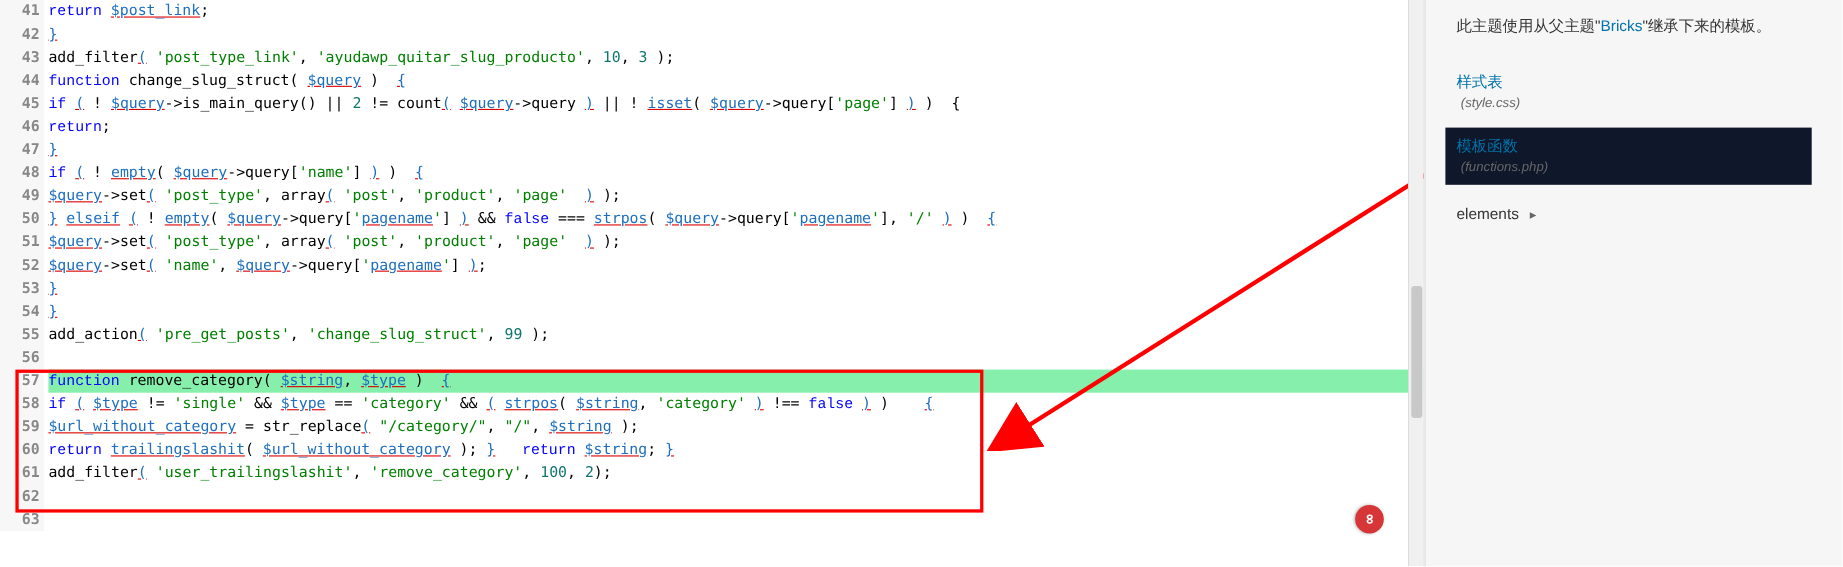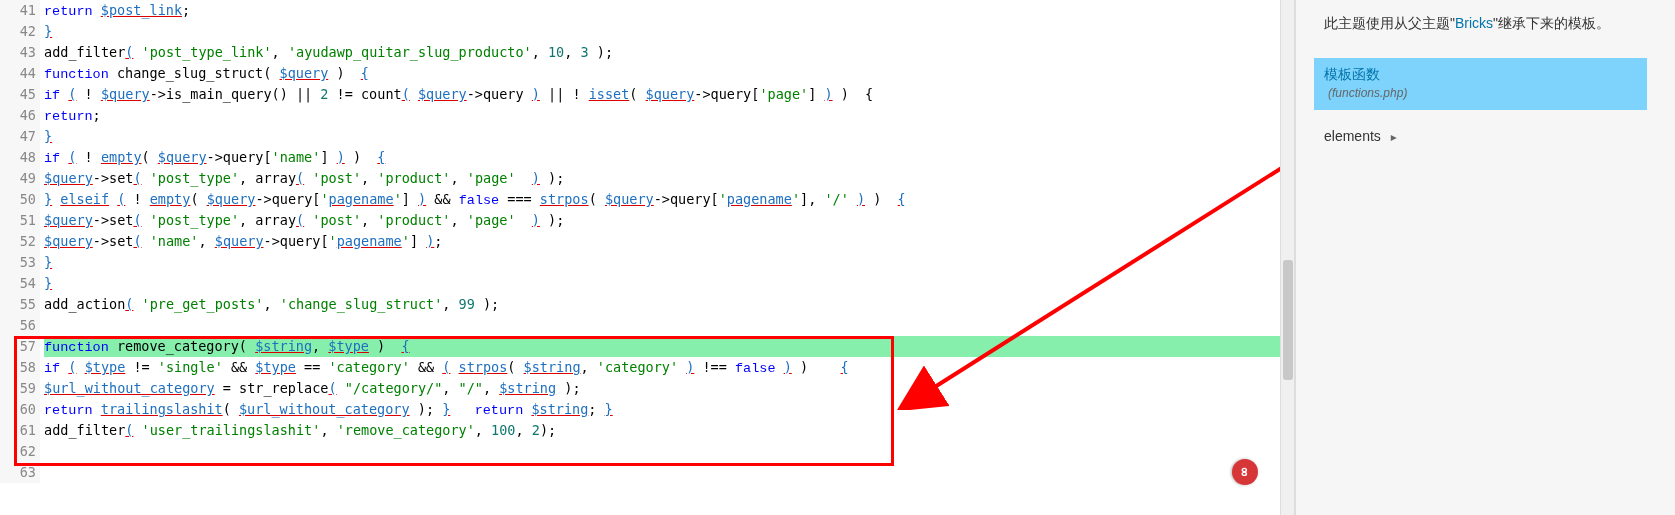--- a/index.html
+++ b/index.html
@@ -1,40 +1,40 @@
 <!DOCTYPE html>
 <html><head>
 <meta charset="utf-8">
 <style>
   * { margin: 0; padding: 0; box-sizing: border-box; }
   html, body { width: 1675px; height: 515px; font-family: Consolas, "Microsoft YaHei", monospace; font-size: 13.5px; background: #fff; overflow: hidden; }
   .layout { display: flex; width: 100%; height: 100%; }
   .editor-area { flex: 1; position: relative; background: #fff; border-right: 1px solid #ddd; overflow: hidden; }
   .gutter { position: absolute; left: 0; top: 0; width: 40px; text-align: right; color: #888; background: #f7f7f7; padding-right: 4px; }
-  .gutter .ln { height: 21px; line-height: 21px; }
+  .gutter .ln { height: 21px; line-height: 21px; font-weight: bold; }
   .code { position: absolute; left: 44px; top: 0; right: 0; }
   .code .line { height: 21px; line-height: 21px; white-space: pre; }
   .k-blue { color: #0000ff; font-family: Liberation Mono, monospace; }
   .var { color: #1e6fbf; text-decoration: underline; text-decoration-color: #d00; }
   .fn { color: #1e6fbf; text-decoration: underline; text-decoration-color: #d00; }
   .str { color: #008000; }
   .pun { color: #1e6fbf; text-decoration: underline; text-decoration-color: #d00; }
   .num { color: #0f766e; }
   .curline { background: #86efac; display:block; width:100%; }
   .hl-box { position: absolute; border: 3px solid #ff0000; pointer-events: none; }
   #hl1 { left: 14px; top: 336px; width: 880px; height: 130px; }
   .arrow { position: absolute; left: 890px; top: 110px; pointer-events: none; }
   .sidebar { width: 380px; padding: 12px 28px; background: #f6f6f6; font-family: "Microsoft YaHei", sans-serif; font-size: 14px; color: #333; border-left: 1px solid #ddd; position: relative; }
   .sidebar .desc { line-height: 1.7; margin-bottom: 22px; }
   .sidebar .desc .link { color: #0073aa; }
   .sidebar .section { margin-top: 6px; }
   .sidebar .title { color: #0073aa; font-size: 14px; }
   .sidebar .meta { color: #666; font-style: italic; font-size: 12px; margin-left: 4px; margin-top: 2px; display:block; }
   .sidebar .item { padding: 8px 0 10px 0; }
-  .sidebar .active { background: #7dd3fc; padding: 8px 10px 10px 0; margin-left: -10px; padding-left: 10px; }
+  .sidebar .active { background: #0f172a; padding: 8px 10px 10px 0; margin-left: -10px; padding-left: 10px; }
   .sidebar .elements { margin-top: 18px; color: #333; }
   .sidebar .chev { display:inline-block; margin-left:6px; color:#666; font-size:12px; }
   .icon-circle { position: absolute; right: 36px; bottom: 30px; width: 26px; height: 26px; border-radius: 50%; background: #d63638; display:flex; align-items:center; justify-content:center; color:#fff; font-weight:bold; font-size:14px; transform: rotate(90deg); box-shadow:0 1px 3px rgba(0,0,0,.3);}
   .scrollbar-v { position:absolute; right:0; top:0; width:14px; height:100%; background:#f0f0f0; border-left:1px solid #ddd;}
   .scrollbar-v .thumb { position:absolute; left:2px; width:10px; background:#c8c8c8; border-radius:3px; }
 </style>
 </head>
 <body>
 
 <div class="layout">
@@ -108,20 +108,24 @@
     <div class="icon-circle">
       <span>∞</span>
     </div>
   </div>
 
   <div class="sidebar">
     <div class="desc">
       <span>此主题使用从父主题"</span><span class="link">Bricks</span><span>"继承下来的模板。</span>
     </div>
 
+    <div class="section item">
+      <div class="title">样式表</div>
+      <span class="meta">(style.css)</span>
+    </div>
 
     <div class="section item active">
       <div class="title">模板函数</div>
       <span class="meta">(functions.php)</span>
     </div>
 
     <div class="elements">
       <span>elements</span>
       <span class="chev">▸</span>
     </div>

